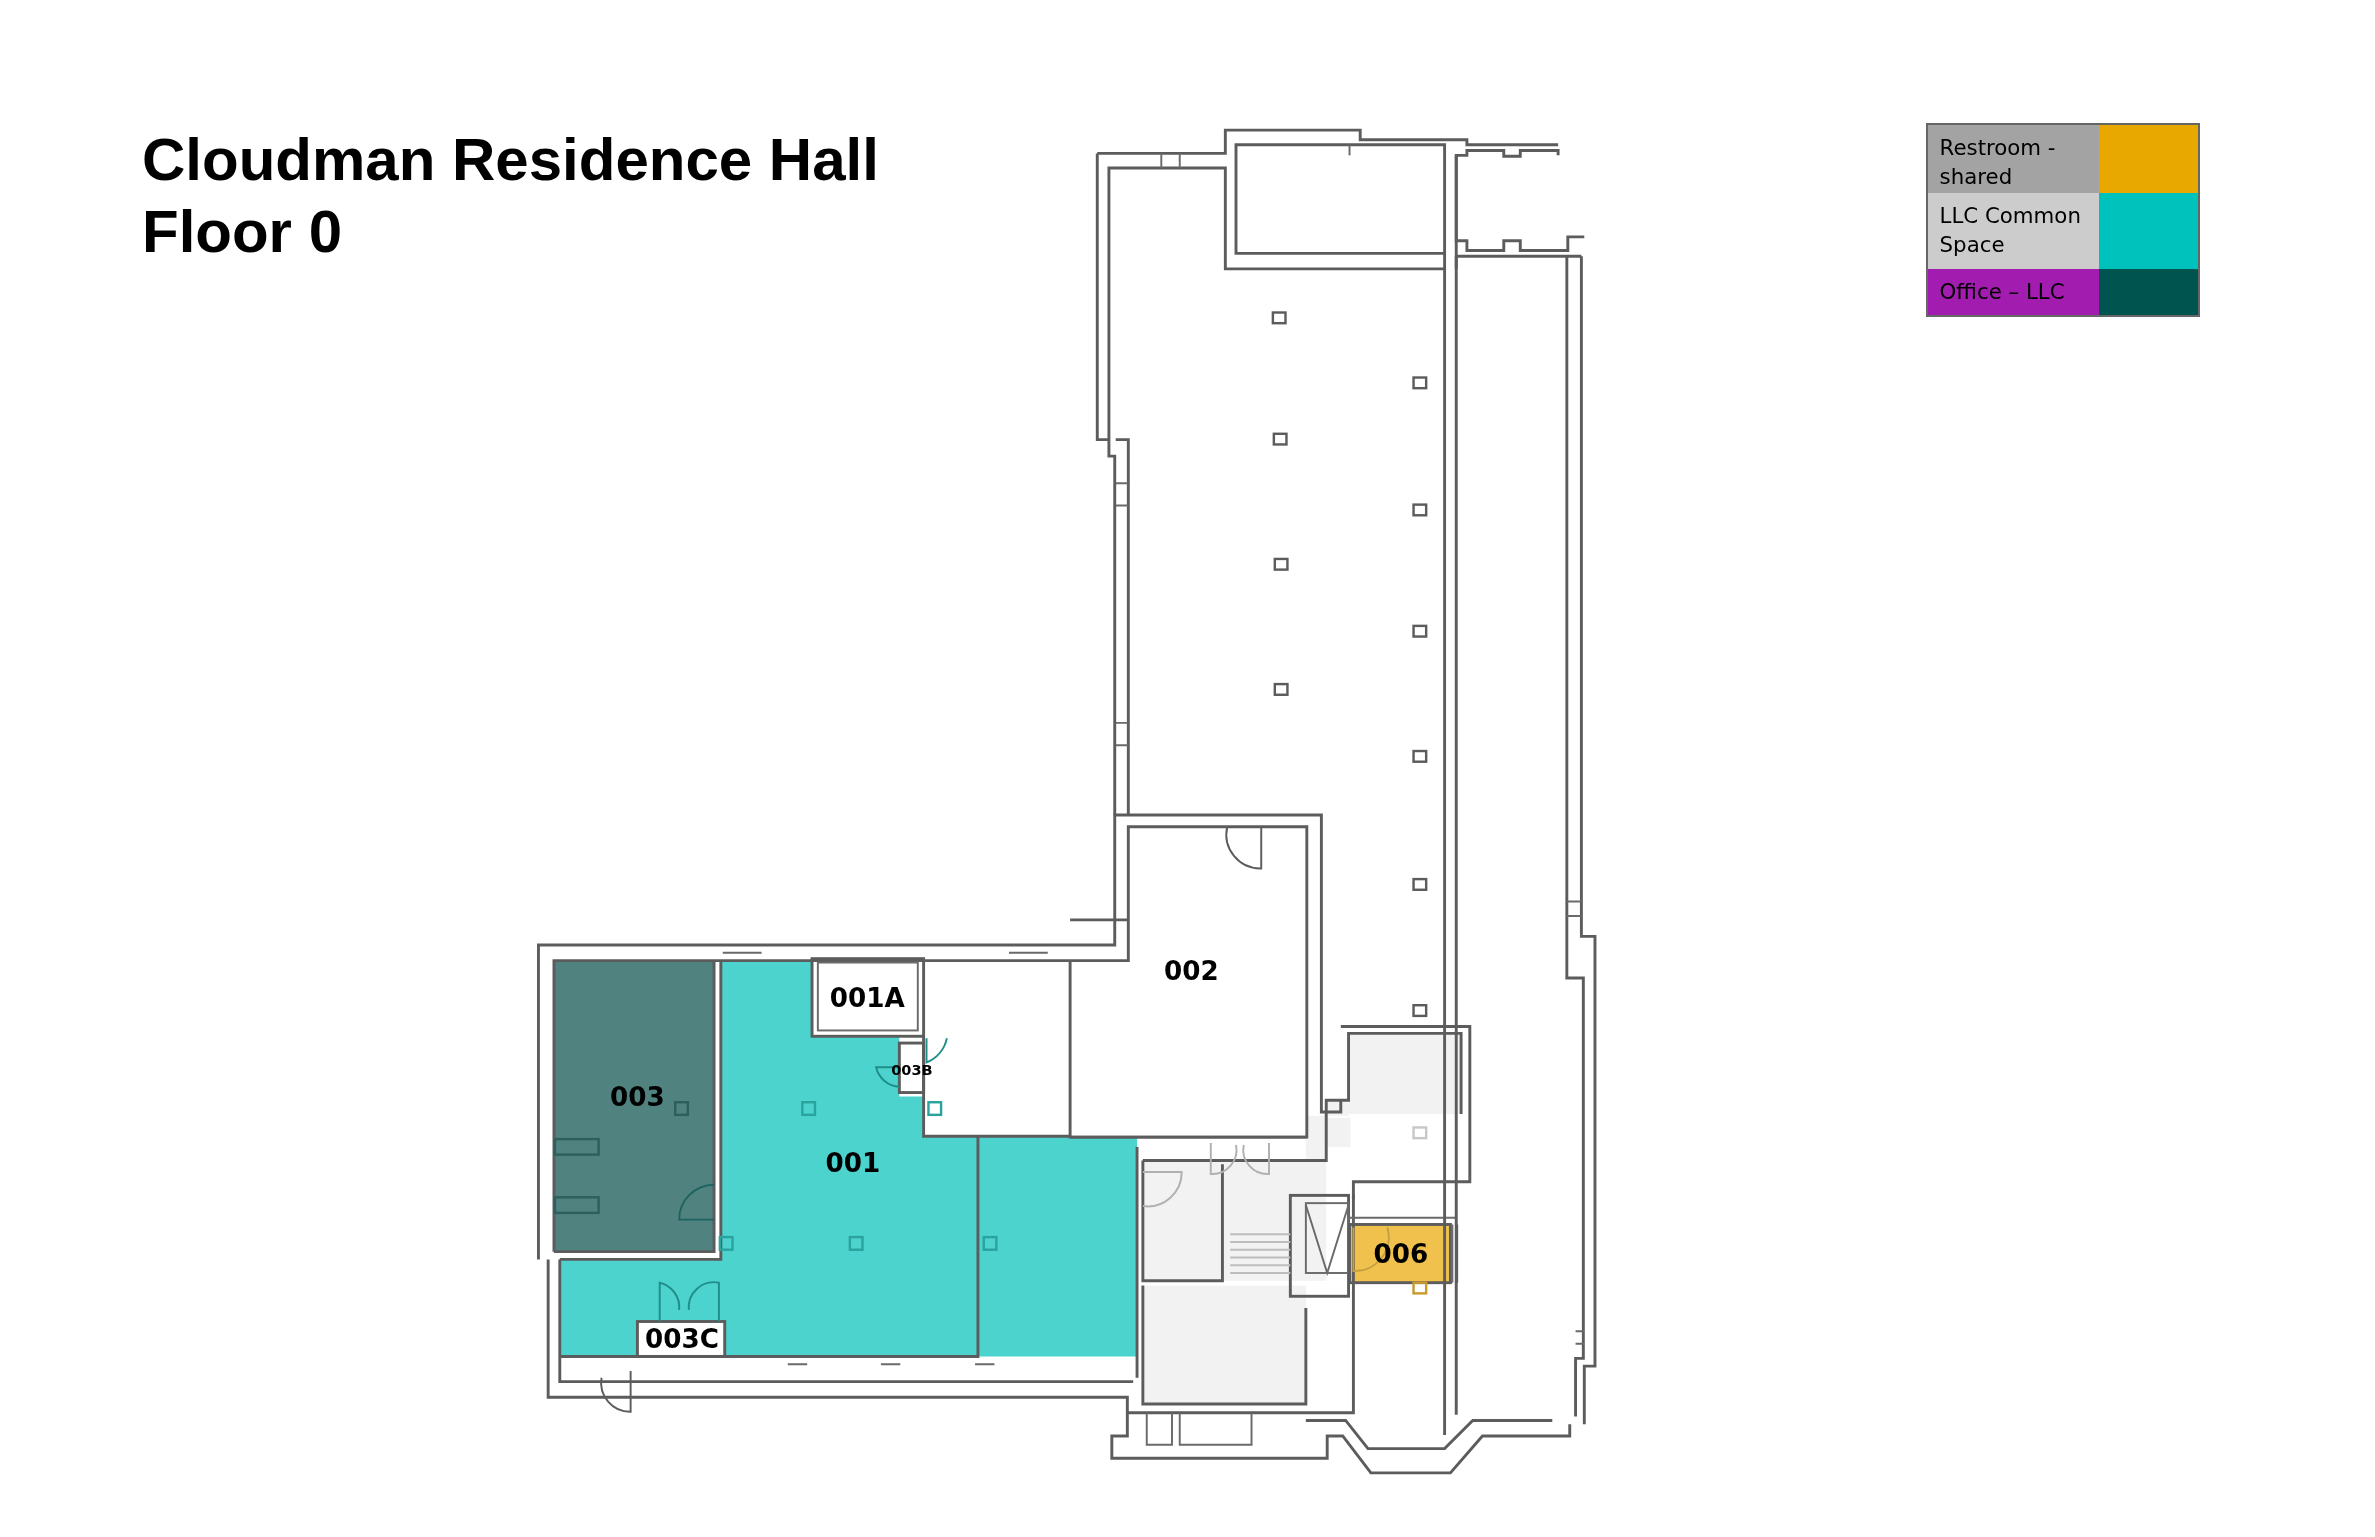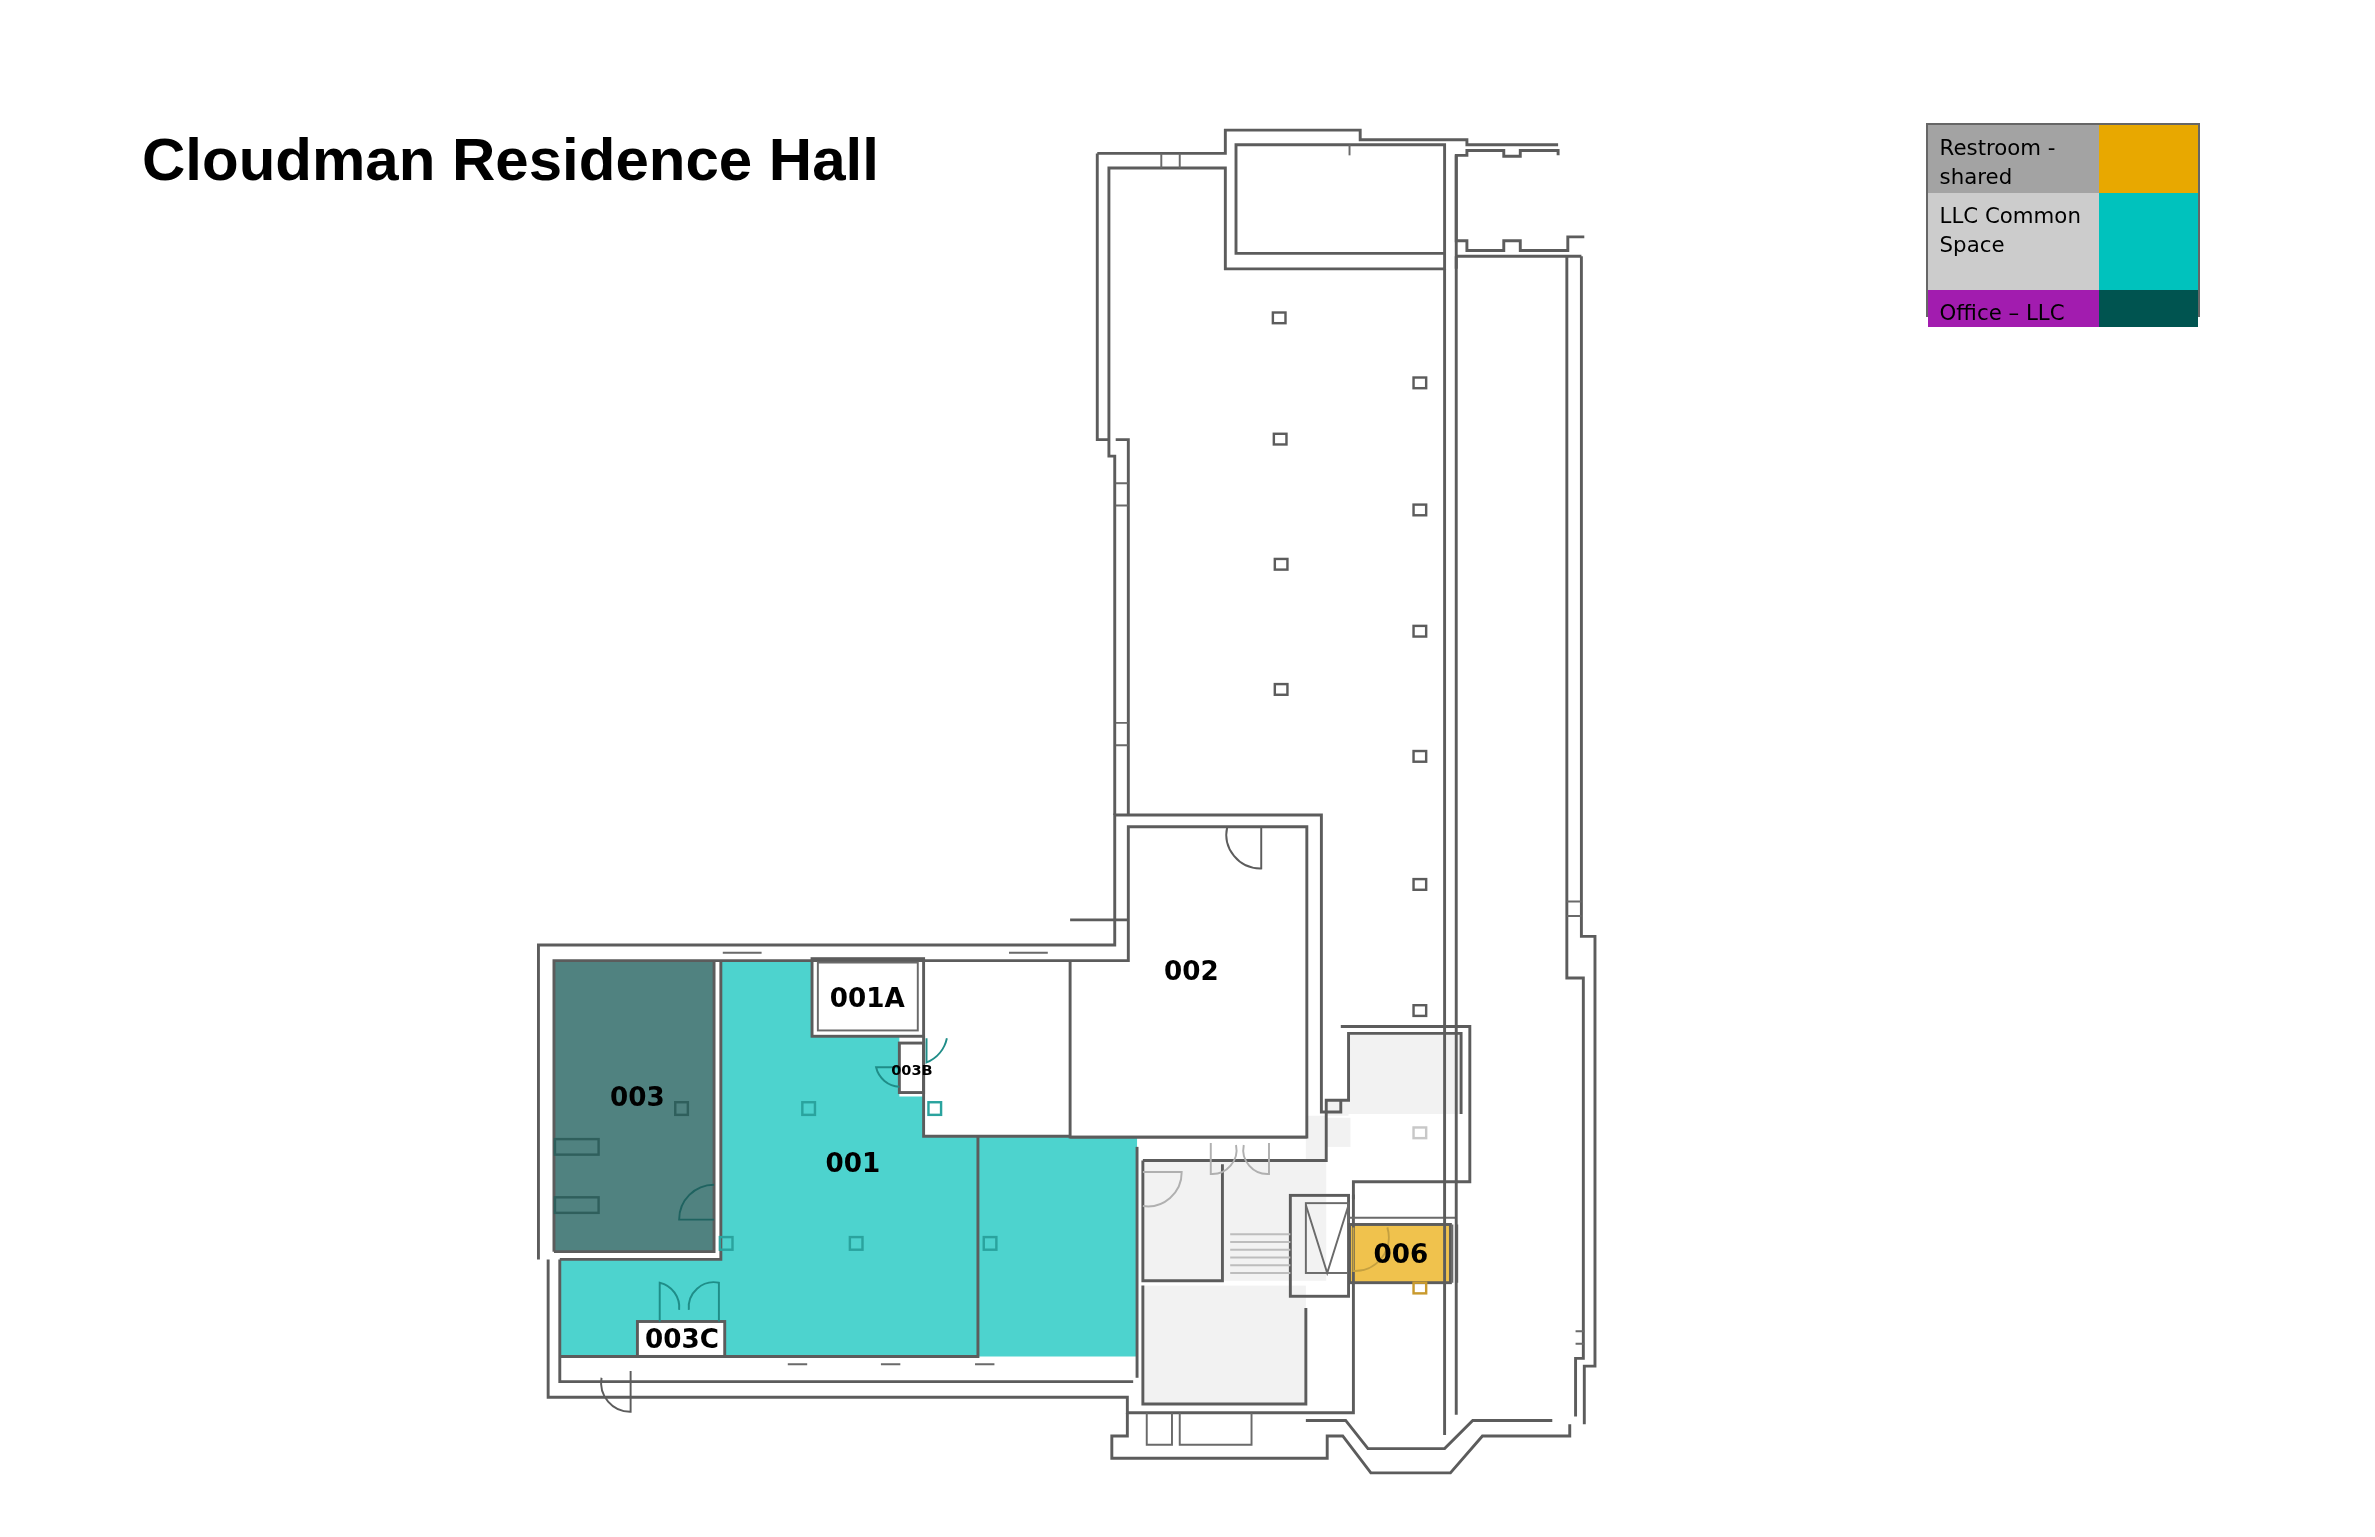--- a/index.html
+++ b/index.html
@@ -13,28 +13,29 @@
   .wall { fill: none; stroke: #5c5c5c; stroke-width: 3; stroke-linejoin: miter; }
   .thin { fill: none; stroke: #6a6a6a; stroke-width: 2; }
   .col { fill: none; stroke: #5c5c5c; stroke-width: 2.5; }
   .rlabel { font-family: "DejaVu Sans", sans-serif; font-weight: bold; fill: #000; }
 </style>
 </head>
 <body>
 
 <div class="title">
   <div>Cloudman Residence Hall</div>
+  <div>Floor 0</div>
 </div>
 
 <div class="legend">
   <div class="legend-row" style="height:68px;background:#a3a3a3">
     <div class="legend-label">Restroom - shared</div>
     <div class="legend-swatch" style="background:#E8A800"></div>
   </div>
-  <div class="legend-row" style="height:97px;background:#CCCCCC">
+  <div class="legend-row" style="height:76px;background:#CCCCCC">
     <div class="legend-label">LLC Common Space</div>
     <div class="legend-swatch" style="background:#00C2BD"></div>
   </div>
   <div class="legend-row" style="flex:1;background:#a21caf">
     <div class="legend-label">Office – LLC</div>
     <div class="legend-swatch" style="background:#005450"></div>
   </div>
 </div>
 
 <svg width="2375" height="1537" viewBox="0 0 2448 1584">

